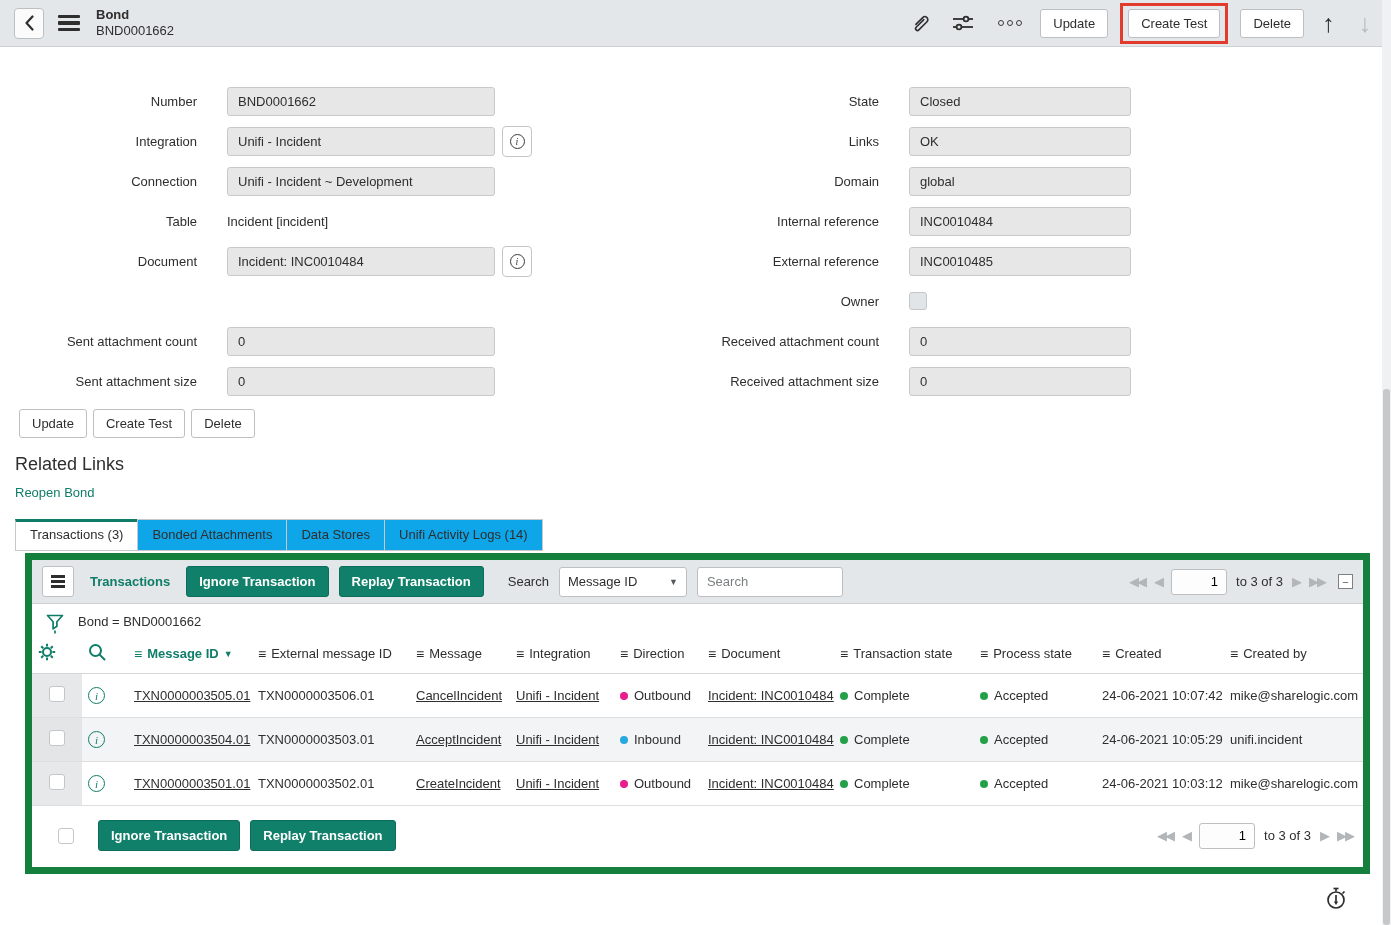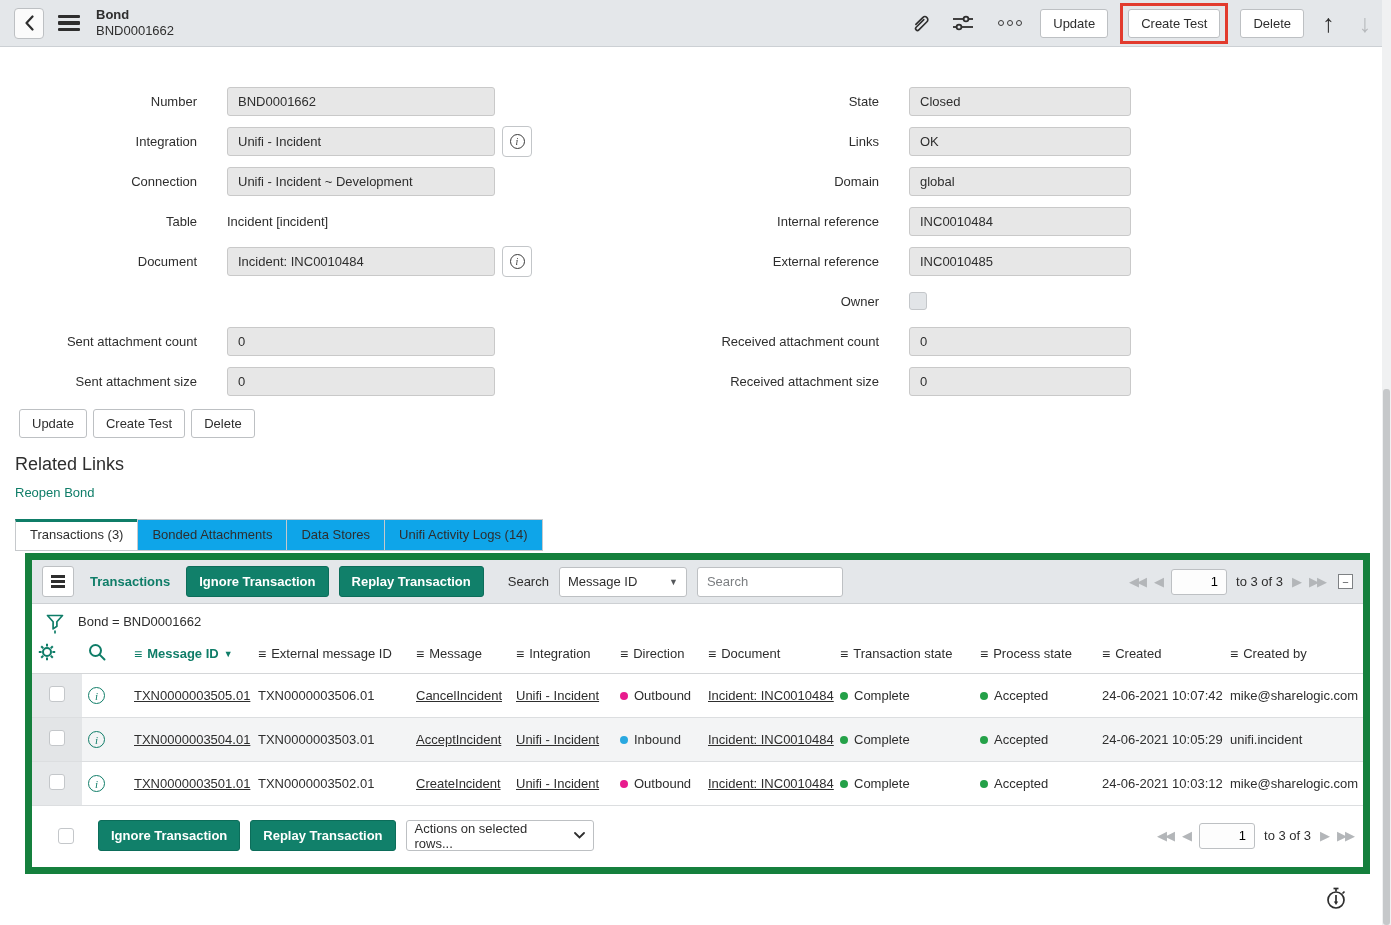--- a/index.html
+++ b/index.html
@@ -444,28 +444,20 @@
         </tr>
       </tbody>
     </table>
 
     <div class="list-footer">
       <span class="cb-wrap">
           <span class="checkbox white"></span>
         </span>
       <button class="btn-teal">Ignore Transaction</button>
       <button class="btn-teal">Replay Transaction</button>
-      <div class="fake-select actions-select">
-        <span>Actions on selected rows...</span>
-        <span class="arr">
-          <svg width="11" height="7" viewBox="0 0 11 7">
-              <polyline points="1,1 5.5,5.5 10,1" fill="none" stroke="#2e2e2e" stroke-width="1.8" stroke-linecap="round"></polyline>
-            </svg>
-        </span>
-      </div>
       <div class="pager">
         <span class="pg-arrow">◀◀</span>
         <span class="pg-arrow">◀</span>
         <input class="pg-input" type="text" value="1" style="">
         <span class="pg-range">to 3 of 3</span>
         <span class="pg-arrow">▶</span>
         <span class="pg-arrow">▶▶</span>
       </div>
     </div>
   </div>

